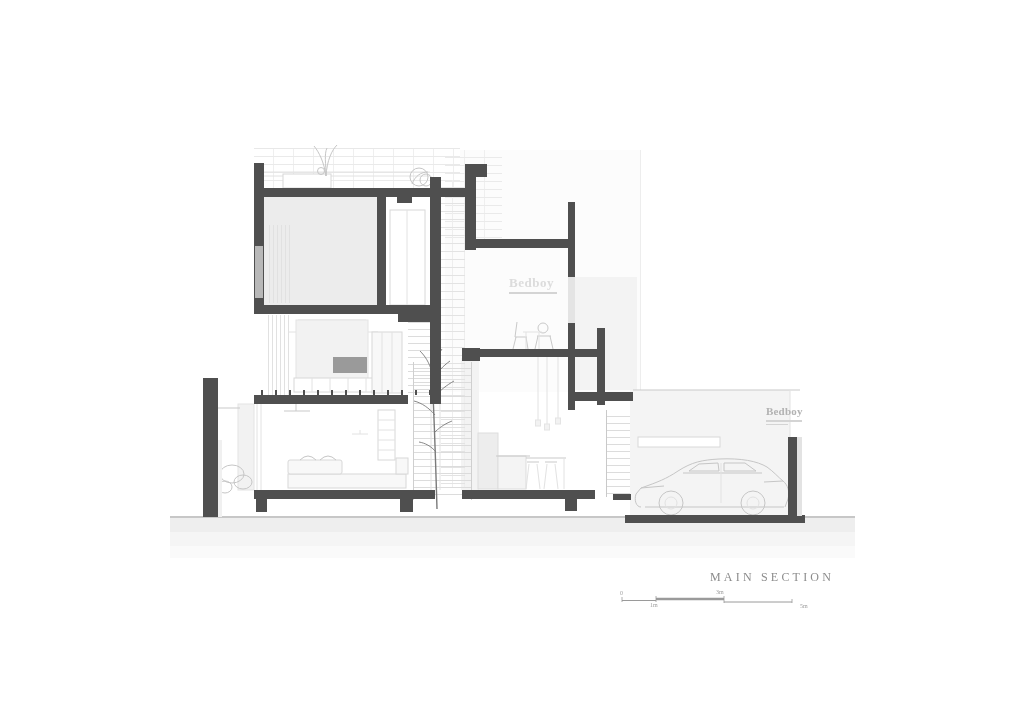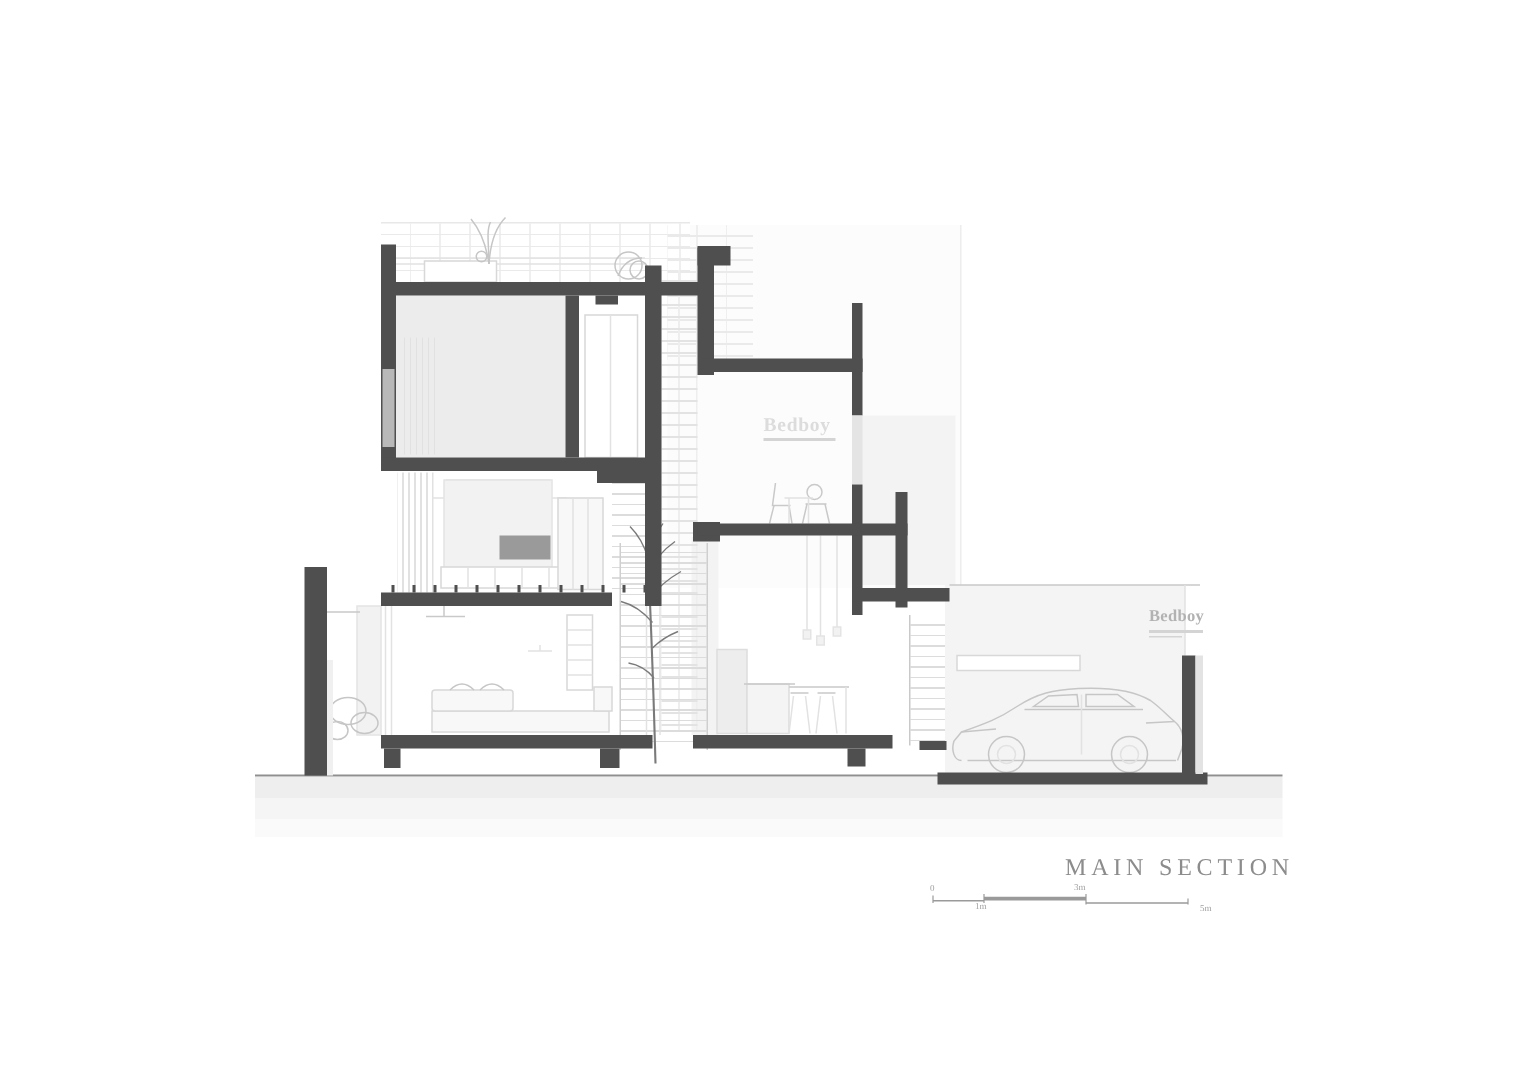--- a/index.html
+++ b/index.html
@@ -23,21 +23,21 @@
   .ln{stroke:var(--line_medium,#c9c9c9);fill:none;stroke-width:1;}
   .ln2{stroke:var(--line_light,#e2e2e2);fill:none;stroke-width:1;}
   .sk{stroke:var(--sketch,#c6c6c6);fill:none;stroke-width:1;}
   .tr{stroke:var(--tree,#7a7a7a);fill:none;}
   .box{fill:#ffffff;stroke:#d8d8d8;}
   .soft{fill:#f2f2f2;stroke:#e4e4e4;}
   .furn{fill:#f8f8f8;stroke:#d8d8d8;}
   .ticks{stroke:var(--cut_dark,#4f4f4f);stroke-width:5;stroke-dasharray:2 12;fill:none;}
   .scl{stroke:#9a9a9a;fill:none;}
   
-  .title{font-size:16px;letter-spacing:3.2px;color:var(--title_text,#8c8c8c);white-space:nowrap;}
+  .title{font-size:12px;letter-spacing:3.2px;color:var(--title_text,#8c8c8c);white-space:nowrap;}
   .logo1{font-size:13px;font-weight:bold;letter-spacing:.5px;color:var(--logo_light,#dcdcdc);white-space:nowrap;}
   .logo2{font-size:11px;font-weight:bold;letter-spacing:.2px;color:var(--logo_gray,#b2b2b2);white-space:nowrap;}
   .slabel{font-size:6px;color:var(--scale_text,#a0a0a0);white-space:nowrap;}
   .bar{background:#d4d4d4;}
 </style>
 </head>
 <body>
 
 <div class="stage">
 

